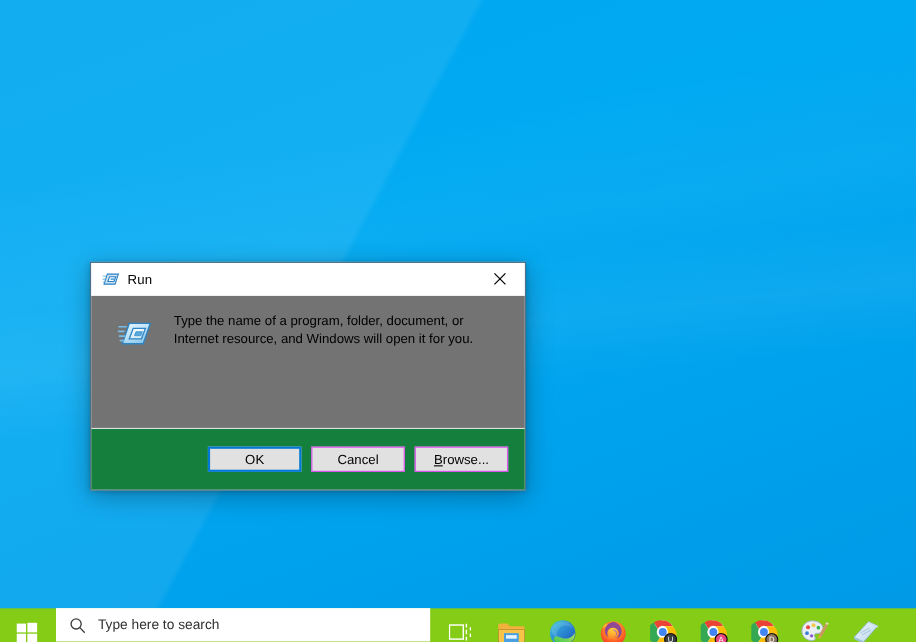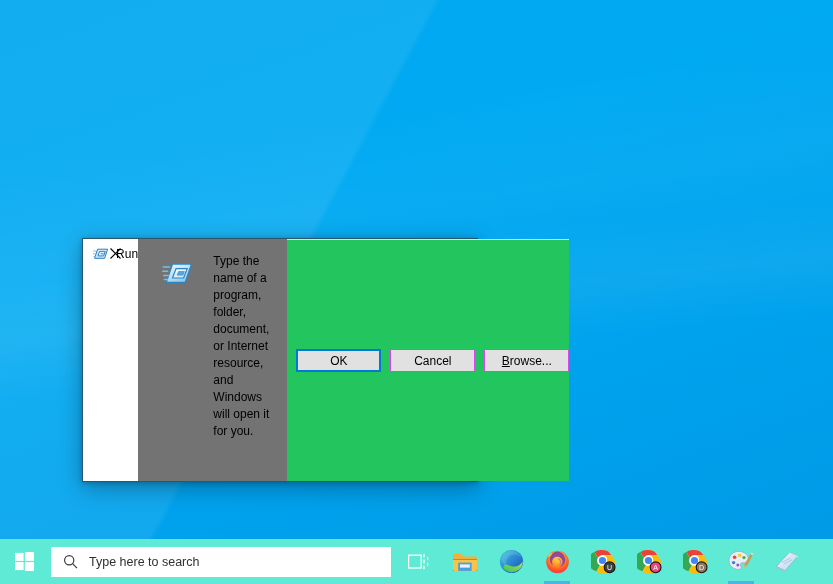--- a/index.html
+++ b/index.html
@@ -45,26 +45,27 @@
     transform: rotate(-9deg);
     pointer-events: none;
   }
 
   
   #run-dialog {
     position: absolute;
     left: 82px;
     top: 238px;
     width: 396px;
-    height: 244px;
+    height: 208px;
     background: #ffffff;
     border: 1px solid #2a5670;
     box-shadow: 0 6px 22px rgba(0,0,0,0.30), 0 1px 5px rgba(0,0,0,0.22);
     box-sizing: border-box;
     display: flex;
+    flex-direction: column;
   }
 
   
   .titlebar {
     height: 30px;
     flex: 0 0 30px;
     display: flex;
     align-items: center;
     background: #ffffff;
     position: relative;
@@ -165,25 +166,26 @@
     bottom: 0;
     width: 19px;
     display: flex;
     align-items: center;
     justify-content: center;
   }
 
   
   .dlg-footer {
     flex: 0 0 55px;
-    background: #22c55e;
+    background: #15803d;
     border-top: 1px solid #dfdfdf;
     display: flex;
     align-items: center;
     justify-content: flex-end;
+    padding-right: 15px;
   }
   .btn {
     height: 23px;
     width: 85px;
     margin-left: 9px;
     background: #e1e1e1;
     border: 1px solid #d946ef;
     font-family: "Liberation Sans", sans-serif;
     font-size: 12px;
     color: #000000;
@@ -199,24 +201,23 @@
     background: #e1e1e1;
   }
   .btn u { text-decoration: underline; }
 
   
   #taskbar {
     position: absolute;
     left: 0;
     bottom: 0;
     width: 833px;
-    height: 45px;
-    background: #5eead4;
-    display: flex;
-    align-items: center;
+    height: 31px;
+    background: #84cc16;
+    display: flex;
   }
   .start-button {
     width: 48px;
     height: 44px;
     display: flex;
     align-items: center;
     justify-content: center;
     cursor: default;
   }
   .search-box {

